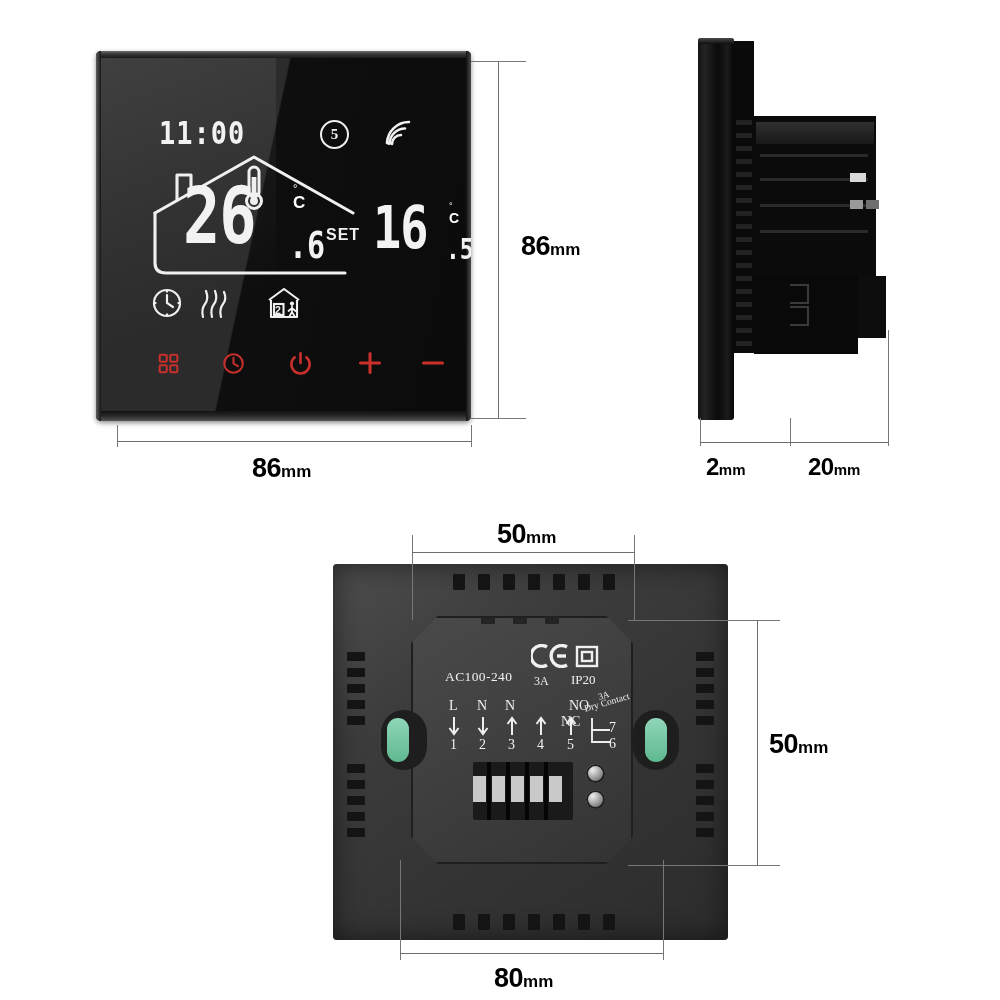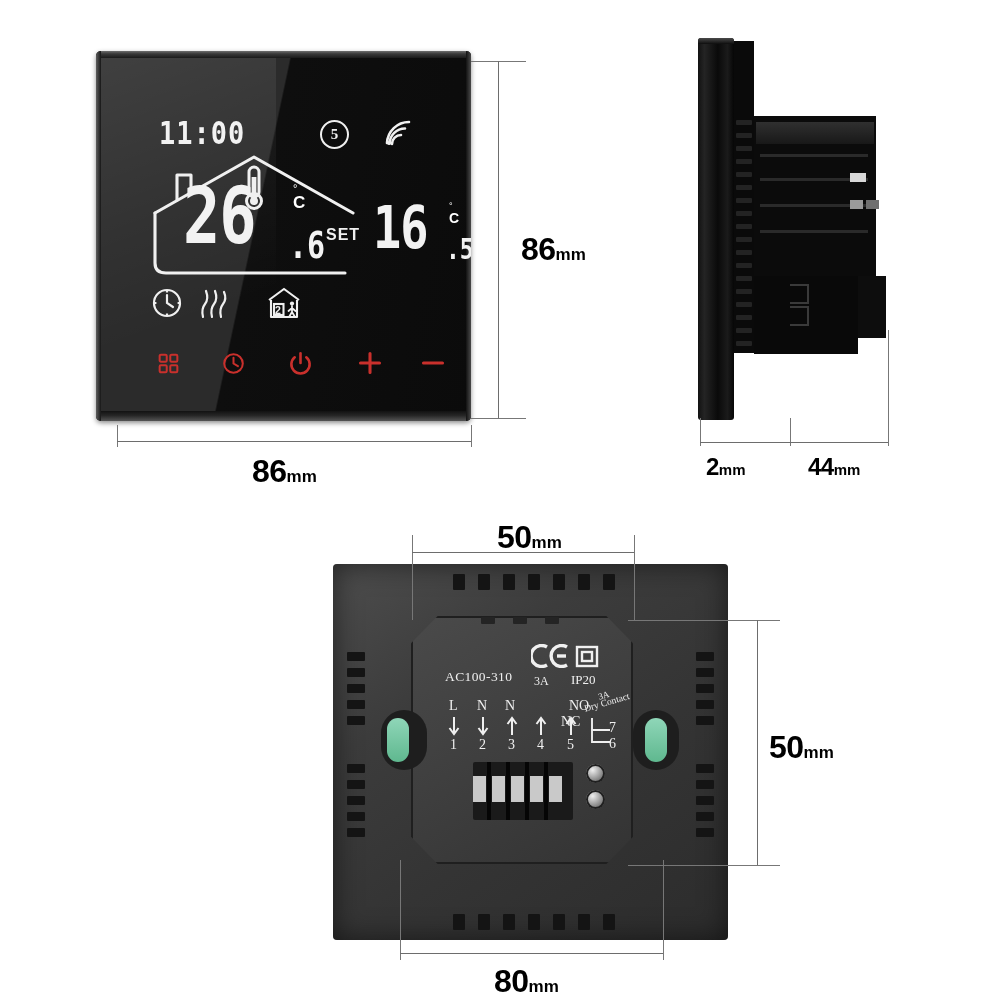--- a/index.html
+++ b/index.html
@@ -14,21 +14,21 @@
   
   .dline-h{position:absolute;height:0;border-top:1.6px solid #6d6d6d;}
   .dline-v{position:absolute;width:0;border-left:1.6px solid #6d6d6d;}
   .dline-h.thin{border-top:1.3px solid #777;}
   .dline-v.thin{border-left:1.3px solid #777;}
 
   .dim-label{position:absolute;color:#000;white-space:nowrap;
     font-family:"Liberation Sans",sans-serif;line-height:1;}
   .dim-label .num{font-weight:bold;letter-spacing:-0.5px;}
   .dim-label .unit{font-weight:bold;}
-  .dim-big .num{font-size:32px;}
+  .dim-big .num{font-size:27px;}
   .dim-big .unit{font-size:17px;}
   .dim-mid .num{font-size:24px;}
   .dim-mid .unit{font-size:15px;}
 
   
   #front-view{left:96px;top:51px;width:375px;height:370px;}
   .glass{
     position:absolute;inset:0;border-radius:5px;
     background:#0c0c0c;
     box-shadow:0 2px 5px rgba(0,0,0,.45);
@@ -335,21 +335,21 @@
   </div>
 
   <div class="dline-v thin" style="left:700px;top:418px;height:28px;"></div>
   <div class="dline-v thin" style="left:790px;top:418px;height:28px;"></div>
   <div class="dline-v thin" style="left:888px;top:330px;height:116px;"></div>
   <div class="dline-h" style="left:700px;top:442px;width:188px;"></div>
   <div class="dim-label dim-mid" style="left:706px;top:455px;">
     <span class="num">2</span><span class="unit">mm</span>
   </div>
   <div class="dim-label dim-mid" style="left:808px;top:455px;">
-    <span class="num">44</span><span class="unit">mm</span>
+    <span class="num">20</span><span class="unit">mm</span>
   </div>
 
   <div class="abs" id="back-view">
     <div class="bk-plate"></div>
 
     <div class="vent" style="left:120px;top:10px;width:12px;height:16px;"></div>
     <div class="vent" style="left:145px;top:10px;width:12px;height:16px;"></div>
     <div class="vent" style="left:170px;top:10px;width:12px;height:16px;"></div>
     <div class="vent" style="left:195px;top:10px;width:12px;height:16px;"></div>
     <div class="vent" style="left:220px;top:10px;width:12px;height:16px;"></div>
@@ -390,21 +390,21 @@
     <div class="bk-inner-ring"></div>
     <div class="bk-notch" style="left:148px;top:53px;width:14px;height:7px;"></div>
     <div class="bk-notch" style="left:180px;top:53px;width:14px;height:7px;"></div>
     <div class="bk-notch" style="left:212px;top:53px;width:14px;height:7px;"></div>
 
     <div class="mount-slot" style="left:48px;top:146px;"></div>
     <div class="mount-green" style="left:54px;top:154px;"></div>
     <div class="mount-slot" style="left:300px;top:146px;"></div>
     <div class="mount-green" style="left:312px;top:154px;"></div>
 
-    <div class="bk-text ac-label" style="left:112px;top:105px;">AC100-310</div>
+    <div class="bk-text ac-label" style="left:112px;top:105px;">AC100-240</div>
     <div class="bk-text amp-label" style="left:201px;top:110px;">3A</div>
     <div class="bk-text ip-label" style="left:238px;top:108px;">IP20</div>
 
     <div class="ce-mark" style="left:198px;top:80px;">
       <svg viewBox="0 0 72 24" width="72" height="24">
         <path d="M16 3 A10.5 10.5 0 1 0 16 21" fill="none" stroke="#f0f0f0" stroke-width="3.4"></path>
         <path d="M36 3 A10.5 10.5 0 1 0 36 21" fill="none" stroke="#f0f0f0" stroke-width="3.4"></path>
         <path d="M26 12 L35 12" stroke="#f0f0f0" stroke-width="3.4"></path>
         <rect x="46" y="3" width="20" height="19" fill="none" stroke="#f0f0f0" stroke-width="2.4"></rect>
         <rect x="51" y="8" width="10" height="9" fill="none" stroke="#f0f0f0" stroke-width="2.4"></rect>

